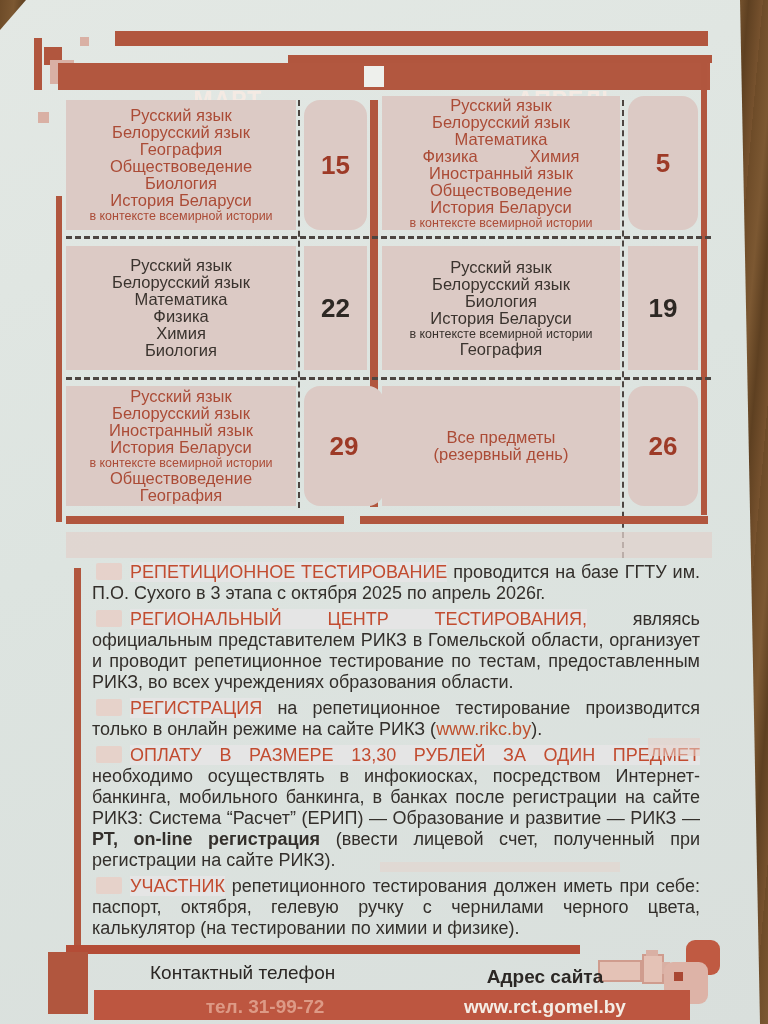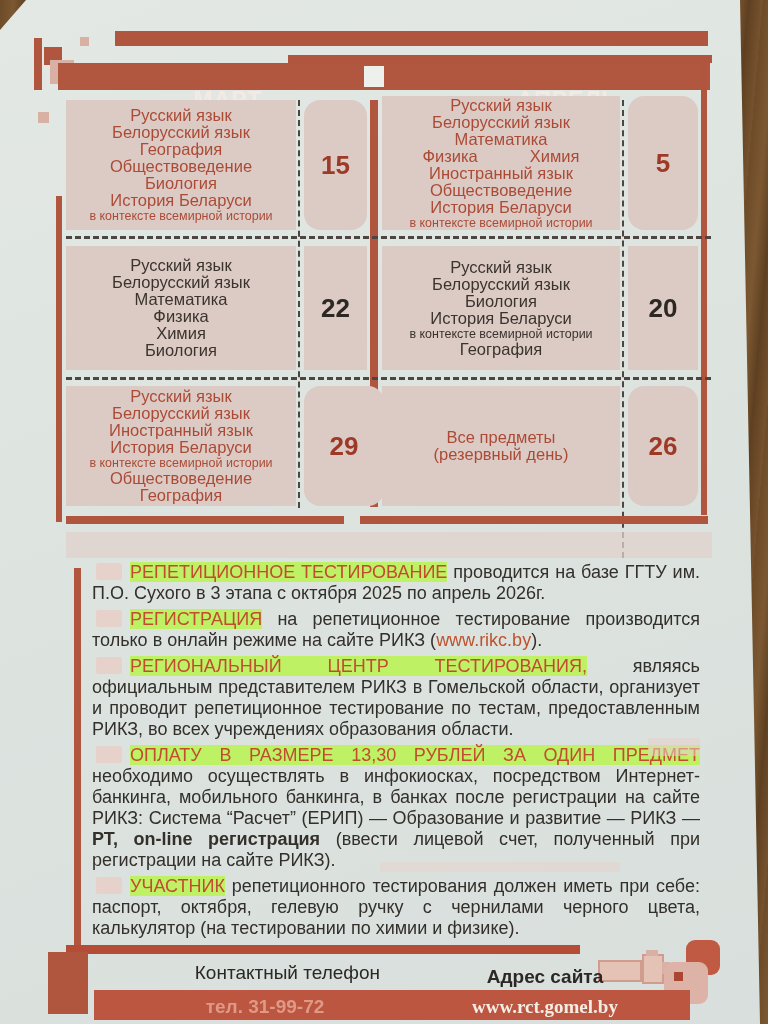--- a/index.html
+++ b/index.html
@@ -29,21 +29,21 @@
   .date-cell{position:absolute;background:#dccac5;display:flex;align-items:center;justify-content:center;
              font-size:26px;font-weight:bold;}
   .date-red{color:#9d3a27;border-radius:16px;}
   .date-dark{color:#2d2824;}
   .vdash{position:absolute;border-left:2.5px dashed #4c4541;width:0;}
   .hdash{position:absolute;border-top:3px dashed #4c4541;height:0;}
   
   .info{position:absolute;left:92px;top:562px;width:608px;color:#332f2b;
         font-size:18px;line-height:21px;text-align:justify;}
   .info p{margin:0 0 5px 0;text-indent:38px;}
-  .seg-highlight{background:#bef264;color:#c24c30;position:relative;}
+  .seg-highlight{background:#e5e5e5;color:#c24c30;position:relative;}
   .seg-highlight::before{content:"";position:absolute;left:-34px;top:1px;width:26px;height:17px;
         background:#e8cfc7;opacity:.85;border-radius:2px;}
   .seg-link{color:#bf512e;}
   .seg-bold{font-weight:bold;}
   
   .flabel{position:absolute;color:#2b2724;font-size:19px;}
   .fband{position:absolute;background:#bd5640;}
   .fval{position:absolute;font-size:19px;font-weight:bold;}
   .round{border-radius:9px;}
 </style>
@@ -116,61 +116,61 @@
     </div>
   <div class="date-cell date-dark" style="left:304px;top:246px;width:63px;height:124px;">22</div>
   <div class="subj-cell cell-dark" style="left:382px;top:246px;width:238px;height:124px;">
       <div class="cline">Русский язык</div>
       <div class="cline">Белорусский язык</div>
       <div class="cline">Биология</div>
       <div class="cline">История Беларуси</div>
       <div class="cline small">в контексте всемирной истории</div>
       <div class="cline">География</div>
     </div>
-  <div class="date-cell date-dark" style="left:628px;top:246px;width:70px;height:124px;">20</div>
+  <div class="date-cell date-dark" style="left:628px;top:246px;width:70px;height:124px;">19</div>
 
   <div class="subj-cell cell-red" style="left:66px;top:386px;width:230px;height:120px;">
       <div class="cline">Русский язык</div>
       <div class="cline">Белорусский язык</div>
       <div class="cline">Иностранный язык</div>
       <div class="cline">История Беларуси</div>
       <div class="cline small">в контексте всемирной истории</div>
       <div class="cline">Обществоведение</div>
       <div class="cline">География</div>
     </div>
   <div class="date-cell date-red" style="left:304px;top:386px;width:80px;height:120px;">29</div>
   <div class="subj-cell cell-red" style="left:382px;top:386px;width:238px;height:120px;">
       <div class="cline">Все предметы</div>
       <div class="cline">(резервный день)</div>
     </div>
   <div class="date-cell date-red" style="left:628px;top:386px;width:70px;height:120px;">26</div>
 
   <div class="abs bar" style="left:74px;top:568px;width:7px;height:384px;"></div>
   <div class="info">
     <p><span class="seg-highlight">РЕПЕТИЦИОННОЕ ТЕСТИРОВАНИЕ</span><span class="seg-normal"> проводится на базе ГГТУ им. П.О. Сухого в 3 этапа с октября 2025 по апрель 2026г.</span></p>
+    <p><span class="seg-highlight">РЕГИОНАЛЬНЫЙ ЦЕНТР ТЕСТИРОВАНИЯ,</span><span class="seg-normal"> являясь официальным представителем РИКЗ в Гомельской области, организует и проводит репетиционное тестирование по тестам, предоставленным РИКЗ, во всех учреждениях образования области.</span></p>
     <p><span class="seg-highlight">РЕГИСТРАЦИЯ</span><span class="seg-normal"> на репетиционное тестирование производится только в онлайн режиме на сайте РИКЗ (</span><span class="seg-link">www.rikc.by</span><span class="seg-normal">).</span></p>
-    <p><span class="seg-highlight">РЕГИОНАЛЬНЫЙ ЦЕНТР ТЕСТИРОВАНИЯ,</span><span class="seg-normal"> являясь официальным представителем РИКЗ в Гомельской области, организует и проводит репетиционное тестирование по тестам, предоставленным РИКЗ, во всех учреждениях образования области.</span></p>
     <p><span class="seg-highlight">ОПЛАТУ В РАЗМЕРЕ 13,30 РУБЛЕЙ ЗА ОДИН ПРЕДМЕТ</span><span class="seg-normal"> необходимо осуществлять в инфокиосках, посредством Интернет-банкинга, мобильного банкинга, в банках после регистрации на сайте РИКЗ: Система “Расчет” (ЕРИП) — Образование и развитие — РИКЗ — </span><span class="seg-bold">РТ, on-line регистрация</span><span class="seg-normal"> (ввести лицевой счет, полученный при регистрации на сайте РИКЗ).</span></p>
     <p><span class="seg-highlight">УЧАСТНИК</span><span class="seg-normal"> репетиционного тестирования должен иметь при себе: паспорт, октября, гелевую ручку с чернилами черного цвета, калькулятор (на тестировании по химии и физике).</span></p>
   </div>
   <div class="abs faint" style="left:648px;top:738px;width:52px;height:18px;opacity:.55;"></div>
   <div class="abs faint" style="left:380px;top:862px;width:240px;height:10px;opacity:.45;"></div>
 
   <div class="abs" style="left:66px;top:945px;width:514px;height:9px;background:#b44c36;"></div>
   <div class="abs bar" style="left:48px;top:952px;width:40px;height:62px;"></div>
 
   <div class="abs" style="left:598px;top:950px;width:72px;height:34px;">
     <div class="abs pink" style="left:0;top:10px;width:40px;height:18px;border:2px solid #cf9c8e;background:#e4c2b6;"></div>
     <div class="abs pink" style="left:44px;top:4px;width:18px;height:26px;border:2px solid #cf9c8e;background:#e4c2b6;"></div>
     <div class="abs pink" style="left:48px;top:0;width:12px;height:6px;"></div>
     <div class="abs pink" style="left:64px;top:12px;width:8px;height:12px;"></div>
   </div>
   <div class="abs bar round" style="left:686px;top:940px;width:34px;height:35px;background:#c05a42;"></div>
   <div class="abs round" style="left:664px;top:962px;width:44px;height:42px;background:#ddb3a7;"></div>
   <div class="abs" style="left:674px;top:972px;width:9px;height:9px;background:#a94733;"></div>
 
-  <div class="flabel" style="left:150px;top:962px;width:230px;text-align:right;">Контактный телефон</div>
+  <div class="flabel" style="left:150px;top:962px;width:230px;text-align:left;">Контактный телефон</div>
   <div class="flabel" style="left:440px;top:966px;width:210px;text-align:center;font-weight:bold;">Адрес сайта</div>
 
   <div class="fband" style="left:94px;top:990px;width:596px;height:30px;"></div>
   <div class="fval" style="left:150px;top:996px;width:230px;text-align:center;color:#dd9a86;">тел. 31-99-72</div>
-  <div class="fval" style="left:440px;top:996px;width:210px;text-align:center;color:#f4ede5;font-family:Liberation Serif, serif;">www.rct.gomel.by</div>
+  <div class="fval" style="left:440px;top:996px;width:210px;text-align:center;color:#f4ede5;">www.rct.gomel.by</div>
 </div>
 
 </body></html>

